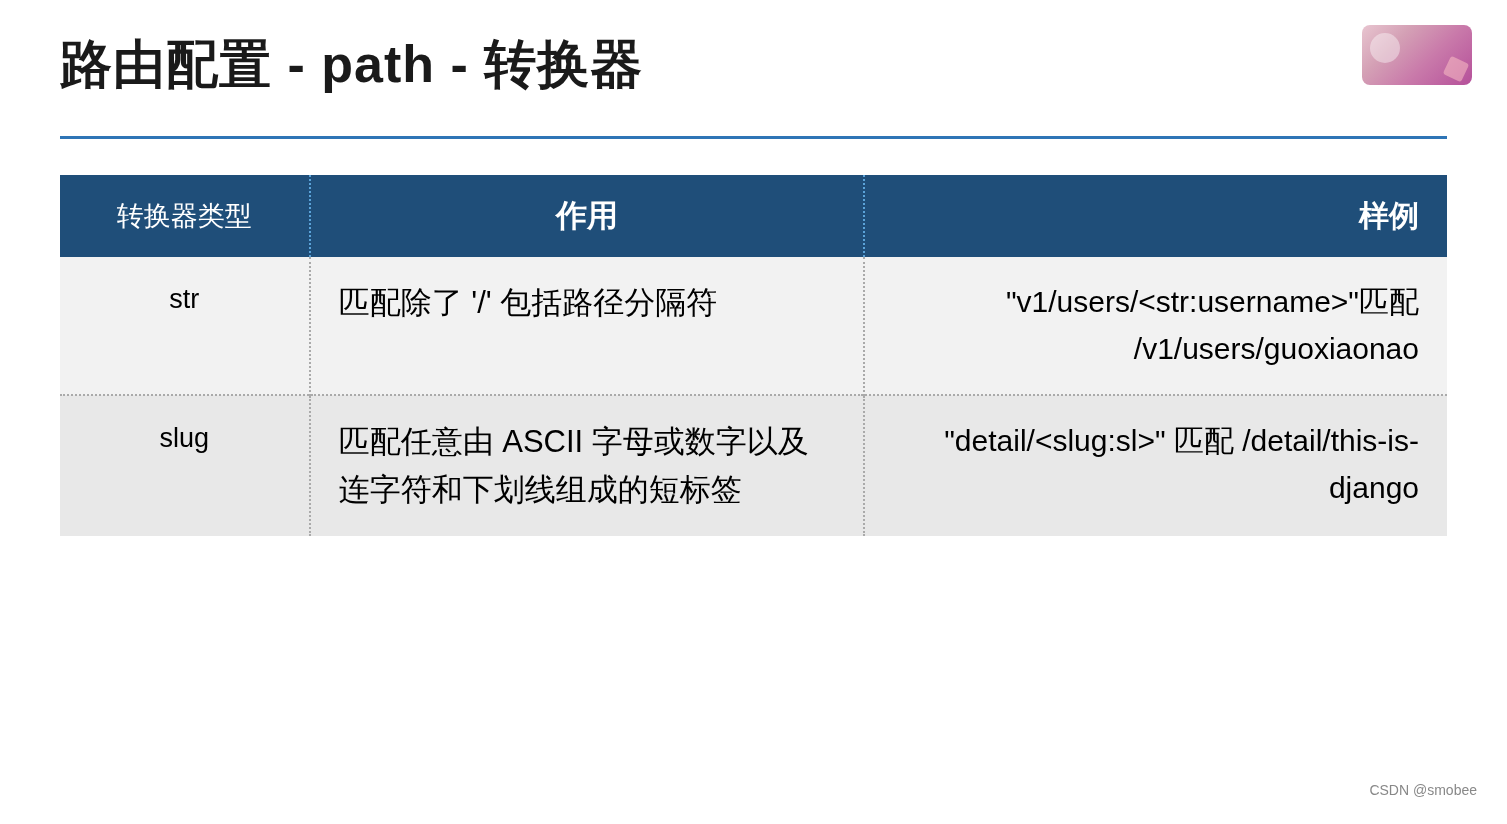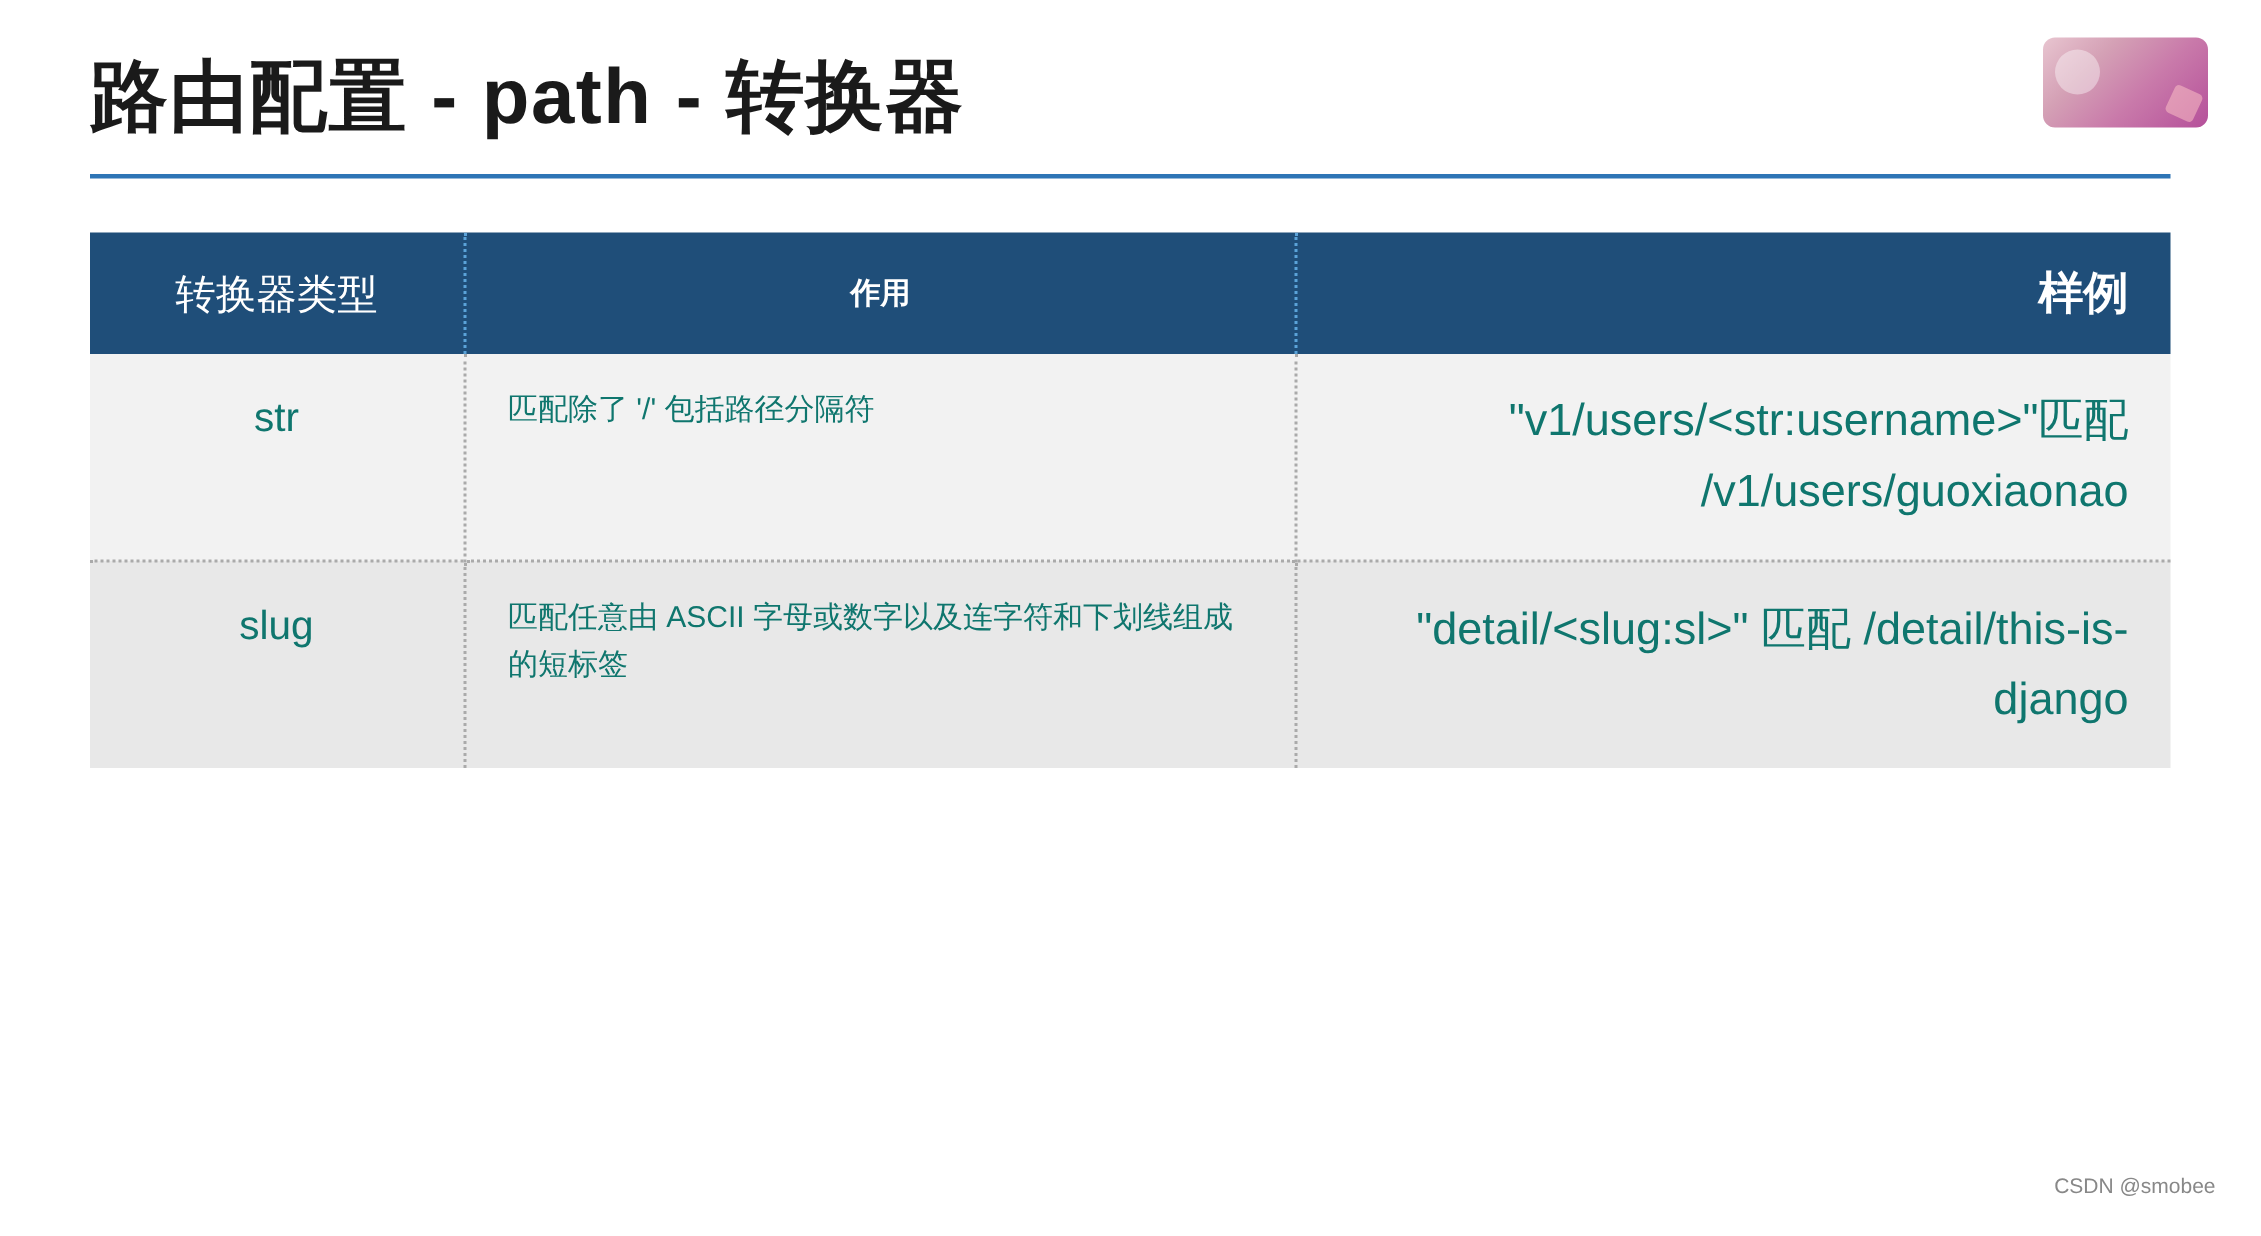--- a/index.html
+++ b/index.html
@@ -22,21 +22,21 @@
       min-height: 824px;
       background: #ffffff;
       padding: 30px 60px 30px 60px;
       position: relative;
     }
 
     .page-title {
       font-size: 52px;
       font-weight: bold;
       color: #1a1a1a;
-      margin-bottom: 16px;
+      margin-bottom: 36px;
       letter-spacing: 1px;
     }
 
     .title-divider {
       border: none;
       border-top: 3px solid #2e75b6;
       margin-bottom: 36px;
     }
 
     .table-wrapper {
@@ -76,38 +76,38 @@
     }
 
     tbody tr:last-child {
       border-bottom: none;
     }
 
     tbody td {
       padding: 22px 28px;
       vertical-align: top;
       border-right: 2px dotted #aaaaaa;
-      color: #0f766e;
+      color: #000000;
       line-height: 1.55;
     }
 
     tbody td:last-child {
       border-right: none;
     }
 
     .col-type {
       text-align: center;
       font-weight: normal;
       width: 18%;
       font-size: 27px;
     }
 
     .col-desc {
       width: 40%;
-      font-size: 20px;
+      font-size: 31px;
     }
 
     .col-example {
       width: 42%;
       font-size: 30px;
       text-align: right;
     }
 
     .watermark {
       position: absolute;

